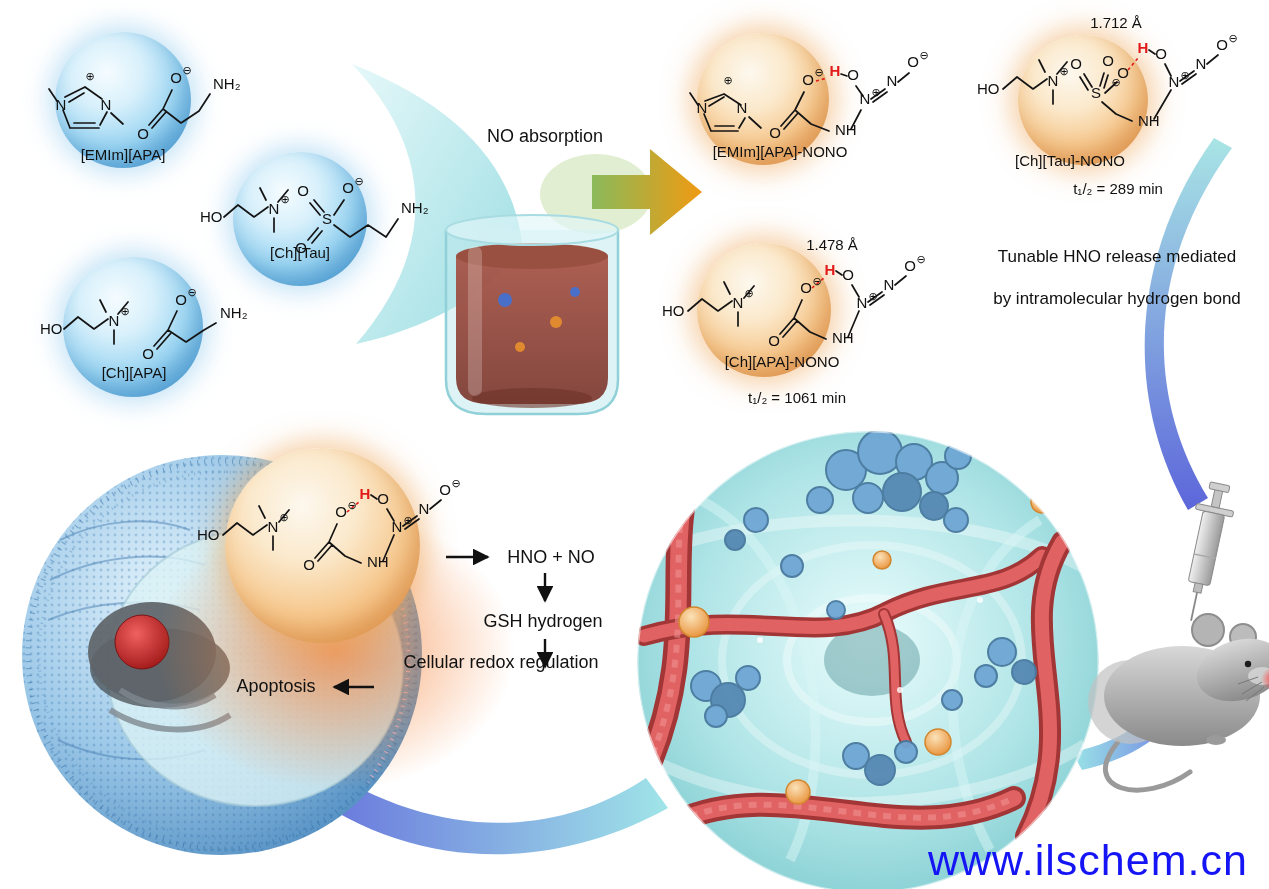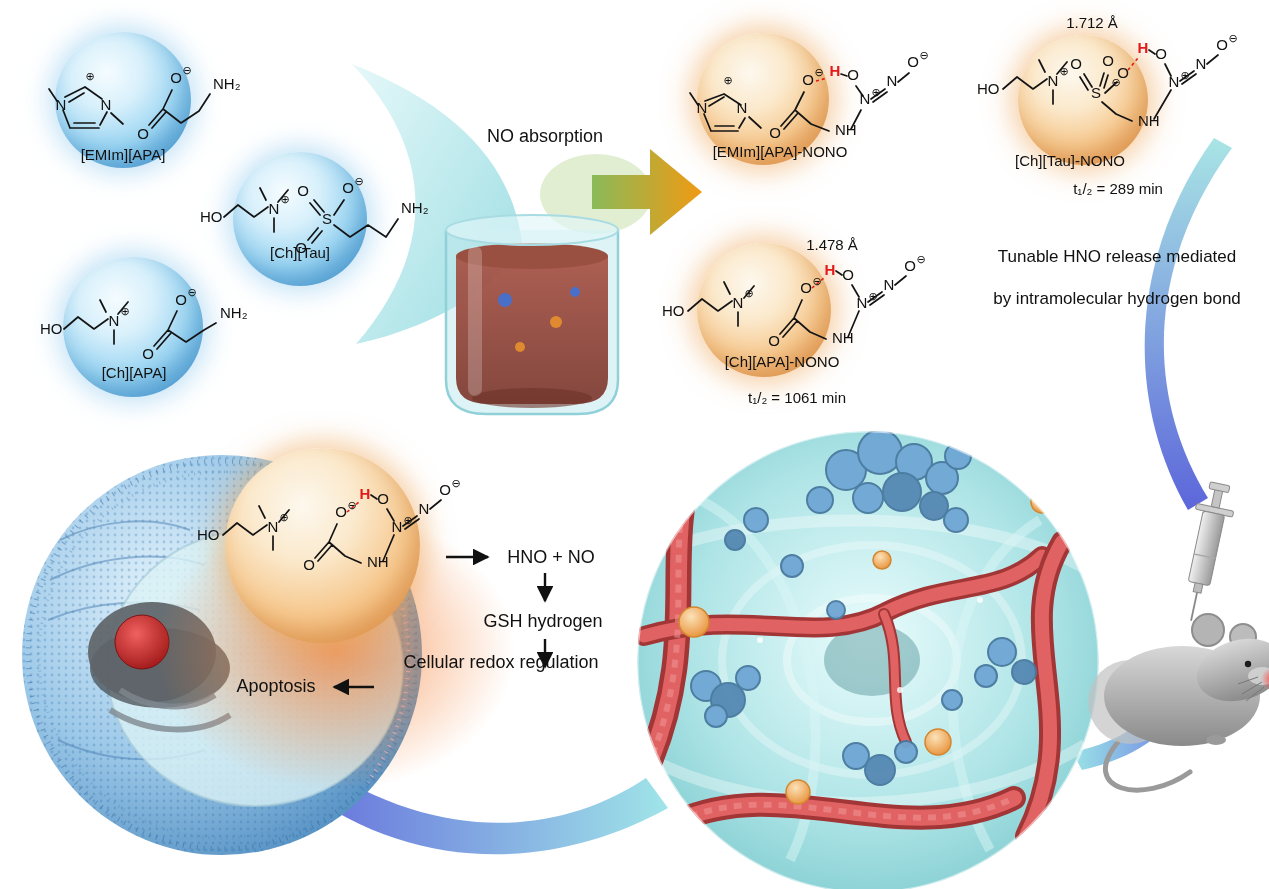--- a/index.html
+++ b/index.html
@@ -356,29 +356,30 @@
   </svg>
 
   <div class="lbl c" style="left:123px;top:146px">[EMIm][APA]</div>
   <div class="lbl c" style="left:300px;top:244px">[Ch][Tau]</div>
   <div class="lbl c" style="left:134px;top:364px">[Ch][APA]</div>
 
   <div class="lbl c big" style="left:545px;top:126px">NO absorption</div>
 
   <div class="lbl c" style="left:780px;top:143px">[EMIm][APA]-NONO</div>
 
-  <div class="lbl c" style="left:1092px;top:14px">1.712 Å</div>
+  <div class="lbl c" style="left:1116px;top:14px">1.712 Å</div>
   <div class="lbl c" style="left:1070px;top:152px">[Ch][Tau]-NONO</div>
   <div class="lbl c" style="left:1118px;top:180px">t₁/₂ = 289 min</div>
 
   <div class="lbl c" style="left:832px;top:236px">1.478 Å</div>
   <div class="lbl c" style="left:782px;top:353px">[Ch][APA]-NONO</div>
   <div class="lbl c" style="left:797px;top:389px">t₁/₂ = 1061 min</div>
 
   <div class="lbl c cap" style="left:1117px;top:289px">by intramolecular hydrogen bond</div>
   <div class="lbl c cap" style="left:1117px;top:247px">Tunable HNO release mediated</div>
 
   <div class="lbl c big" style="left:551px;top:547px">HNO + NO</div>
   <div class="lbl c big" style="left:543px;top:611px">GSH hydrogen</div>
   <div class="lbl c big" style="left:501px;top:652px">Cellular redox regulation</div>
   <div class="lbl c big" style="left:276px;top:676px">Apoptosis</div>
 
+  <div class="lbl mark" style="left:928px;top:836px">www.ilschem.cn</div>
 </div>
 
 </body></html>

